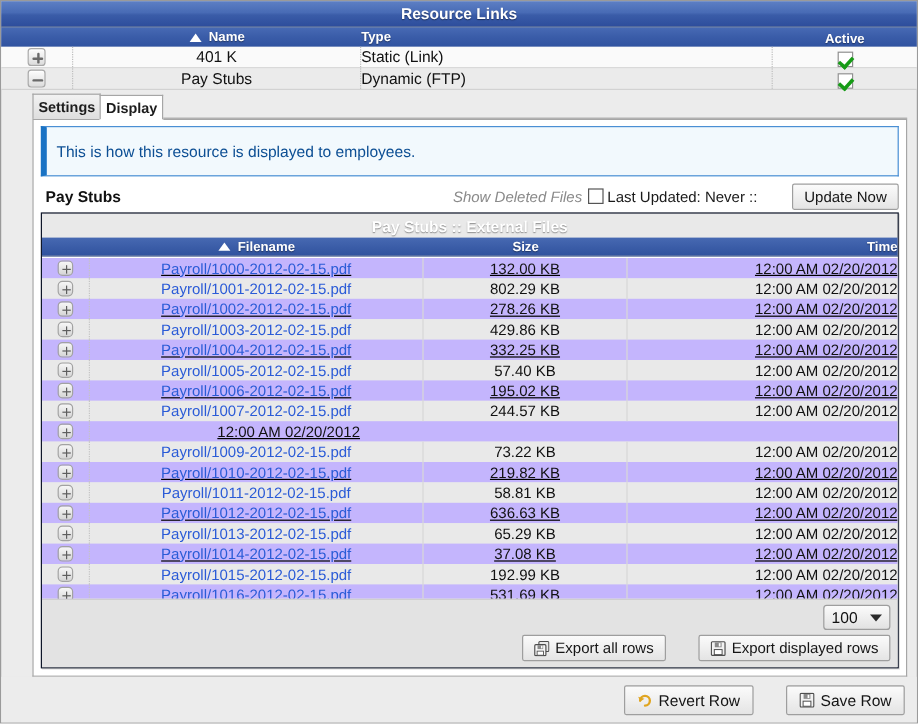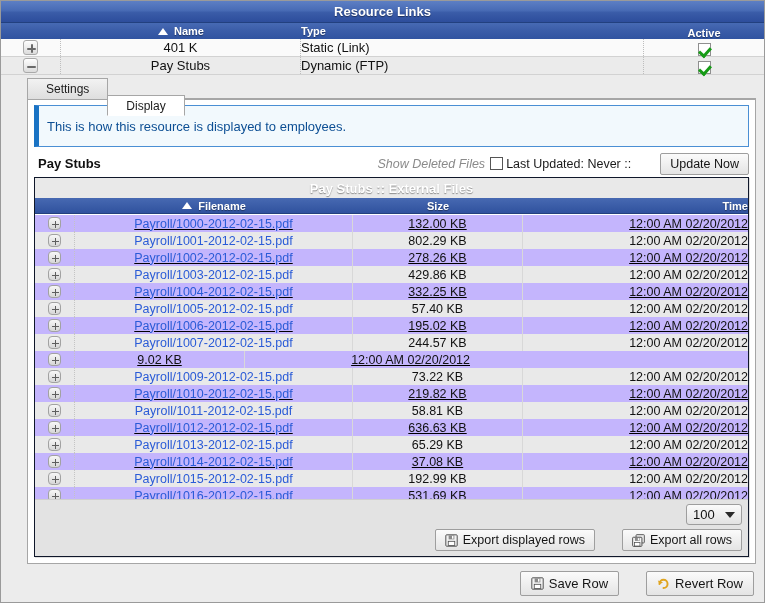--- a/index.html
+++ b/index.html
@@ -120,34 +120,35 @@
     height: 22px;
     margin: 3px 8px 0 26px;
     display: flex;
     align-items: flex-end;
     border-bottom: 1px solid #a6a6a6;
     background: transparent;
     flex: 0 0 auto;
   }
   .tab {
     height: 21px;
-    padding: 0 18px;
+    padding: 0 4px;
     font-size: 12px;
     color: #1c1c1c;
     display: flex; align-items: center;
     border: 1px solid #a6a6a6;
     border-bottom: none;
     background: linear-gradient(to bottom,#f2f2f2,#dedede);
     margin-right: -1px;
     cursor: pointer;
+    font-weight: bold;
   }
   .tab.active {
     background: #ffffff;
     position: relative;
-    top: 17px;
+    top: 1px;
     border-bottom: 1px solid #ffffff;
   }
   .tabfill { flex:1; border-bottom:1px solid #a6a6a6; }
 
   
   .panel {
     margin: 0 8px 0 26px;
     background: #ffffff;
     border: 1px solid #a6a6a6;
     border-top: none;
@@ -515,21 +516,20 @@
             <div class="f-name">
               <span class="fname-link">Payroll/1007-2012-02-15.pdf</span>
             </div>
             <div class="f-size">244.57 KB</div>
             <div class="f-time">12:00 AM 02/20/2012</div>
           </div>
           <div class="frow odd">
             <div class="f-exp">
               <span class="rowbtn"></span>
             </div>
-            <div class="f-size">9.02 KB</div>
             <div class="f-time">12:00 AM 02/20/2012</div>
           </div>
           <div class="frow even">
             <div class="f-exp">
               <span class="rowbtn"></span>
             </div>
             <div class="f-name">
               <span class="fname-link">Payroll/1009-2012-02-15.pdf</span>
             </div>
             <div class="f-size">73.22 KB</div>
@@ -606,57 +606,57 @@
             <div class="f-time">12:00 AM 02/20/2012</div>
           </div>
         </div>
 
       <div class="grid-foot">
         <div class="selectbox">
           <span>100</span>
           <span class="caret"></span>
         </div>
         <div class="foot-btns">
-          <button class="btn">
-            <svg class="ico" viewBox="0 0 16 16">
-              <rect x="1" y="1" width="14" height="14" rx="1" fill="#f2f2f2" stroke="#4d4d4d" stroke-width="1.2"></rect>
-              <rect x="4.5" y="1.6" width="7" height="5" fill="#8a8a8a"></rect>
-              <rect x="8.6" y="2.4" width="1.8" height="3.4" fill="#ffffff"></rect>
-              <rect x="4" y="9" width="8" height="5.2" fill="#ffffff" stroke="#4d4d4d" stroke-width="1"></rect>
-            </svg>
-            <span>Export displayed rows</span>
-          </button>
           <button class="btn">
             <svg class="ico" viewBox="0 0 16 16">
               <rect x="5" y="0.8" width="10.2" height="10.2" rx="1" fill="#eaeaea" stroke="#4d4d4d" stroke-width="1.1"></rect>
               <rect x="0.8" y="4" width="11.4" height="11.2" rx="1" fill="#f7f7f7" stroke="#4d4d4d" stroke-width="1.2"></rect>
               <rect x="3.6" y="4.5" width="5.8" height="4" fill="#8a8a8a"></rect>
               <rect x="7.2" y="5.1" width="1.5" height="2.7" fill="#ffffff"></rect>
               <rect x="3.2" y="10.6" width="6.6" height="4.2" fill="#ffffff" stroke="#4d4d4d" stroke-width="0.9"></rect>
             </svg>
             <span>Export all rows</span>
           </button>
+          <button class="btn">
+            <svg class="ico" viewBox="0 0 16 16">
+              <rect x="1" y="1" width="14" height="14" rx="1" fill="#f2f2f2" stroke="#4d4d4d" stroke-width="1.2"></rect>
+              <rect x="4.5" y="1.6" width="7" height="5" fill="#8a8a8a"></rect>
+              <rect x="8.6" y="2.4" width="1.8" height="3.4" fill="#ffffff"></rect>
+              <rect x="4" y="9" width="8" height="5.2" fill="#ffffff" stroke="#4d4d4d" stroke-width="1"></rect>
+            </svg>
+            <span>Export displayed rows</span>
+          </button>
         </div>
       </div>
 
     </div>
   </div>
 
   <div class="actionbar">
+    <button class="btn">
+      <svg class="ico" viewBox="0 0 16 16">
+        <path d="M3 8.5 A5 5 0 1 1 8 13.5" fill="none" stroke="#e0a520" stroke-width="2.4" stroke-linecap="round"></path>
+        <path d="M1 4.4 L3.2 9.3 L7.4 6.6 Z" fill="#e0a520"></path>
+      </svg>
+      <span>Revert Row</span>
+    </button>
     <button class="btn">
       <svg class="ico" viewBox="0 0 16 16">
         <rect x="1" y="1" width="14" height="14" rx="1" fill="#f2f2f2" stroke="#4d4d4d" stroke-width="1.2"></rect>
         <rect x="4.5" y="1.6" width="7" height="5" fill="#8a8a8a"></rect>
         <rect x="8.6" y="2.4" width="1.8" height="3.4" fill="#ffffff"></rect>
         <rect x="4" y="9" width="8" height="5.2" fill="#ffffff" stroke="#4d4d4d" stroke-width="1"></rect>
       </svg>
       <span>Save Row</span>
     </button>
-    <button class="btn">
-      <svg class="ico" viewBox="0 0 16 16">
-        <path d="M3 8.5 A5 5 0 1 1 8 13.5" fill="none" stroke="#e0a520" stroke-width="2.4" stroke-linecap="round"></path>
-        <path d="M1 4.4 L3.2 9.3 L7.4 6.6 Z" fill="#e0a520"></path>
-      </svg>
-      <span>Revert Row</span>
-    </button>
   </div>
 
 </div>
 
 </body></html>

